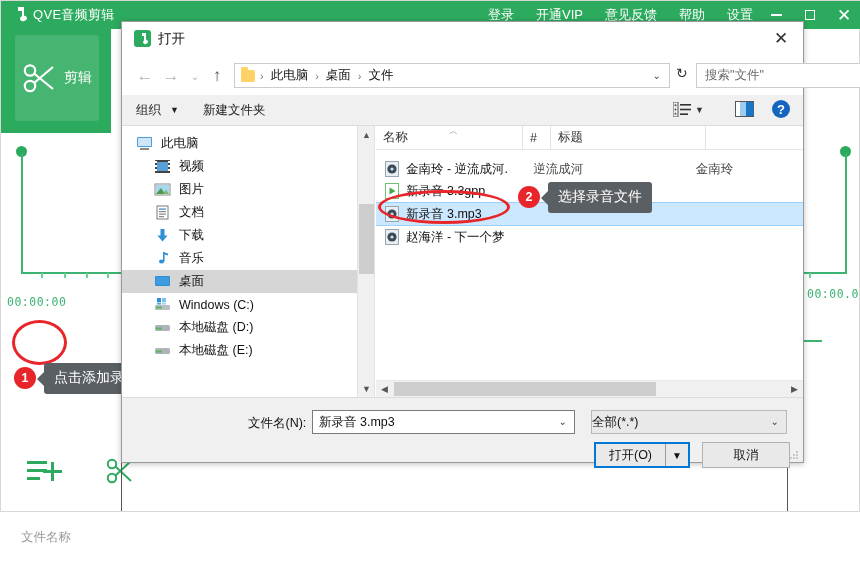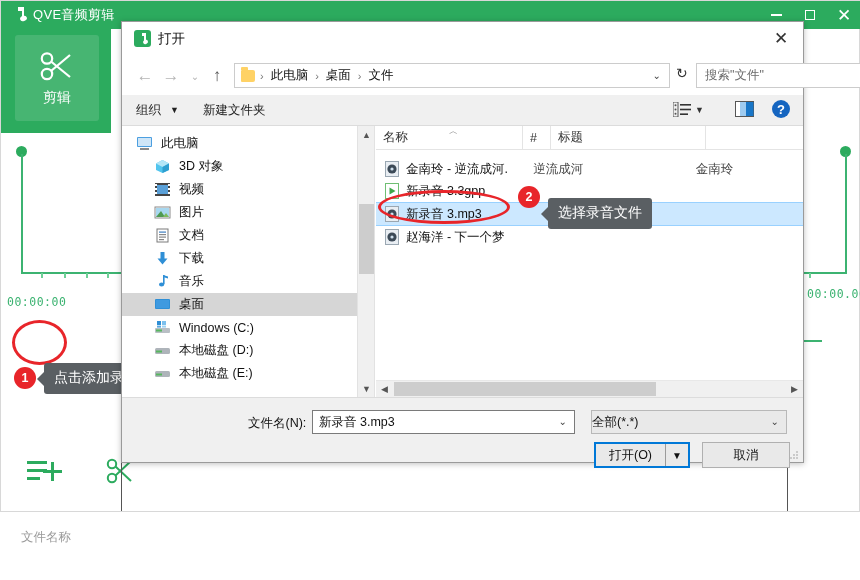--- a/index.html
+++ b/index.html
@@ -38,21 +38,21 @@
   .winbtn.close { font-size:17px; font-weight:400; }
 
   
   .sidebar {
     position:absolute; left:0; top:28px; width:110px; height:104px;
     background:#2cab5e;
   }
   .sidebar-tool {
     position:absolute; left:14px; top:6px; width:84px; height:86px;
     background:rgba(255,255,255,.13); border-radius:3px;
-    display:flex; flex-direction:column; align-items:center; justify-content:center; gap:6px;
+    display:flex; flex-direction:row; align-items:center; justify-content:center; gap:6px;
     color:#fff; cursor:pointer;
   }
   .scissors { width:36px; height:34px; }
   .sidebar-tool-label { font-size:14px; color:#fff; }
 
   
   .editor { position:absolute; left:0; top:132px; width:858px; height:378px; background:#fff; }
   .track { position:absolute; }
   .track .marker-dot { position:absolute; width:11px; height:11px; border-radius:50%; background:#2cab5e; }
   .track .marker-line { position:absolute; width:1.5px; background:#3cb371; }
@@ -217,20 +217,27 @@
     <div class="titlebar">
       <div class="title-left">
         <span class="note-icon">
           <span class="stem"></span>
             <span class="flag"></span>
             <span class="head"></span>
         </span>
         <span class="app-title">QVE音频剪辑</span>
       </div>
 
+      <div class="title-menu">
+        <span>登录</span>
+        <span>开通VIP</span>
+        <span>意见反馈</span>
+        <span>帮助</span>
+        <span>设置</span>
+      </div>
 
       <div class="winbtns">
         <div class="winbtn min">
             <span></span>
           </div>
         <div class="winbtn max">
             <span></span>
           </div>
         <div class="winbtn close">✕</div>
       </div>
@@ -372,28 +379,20 @@
       <div class="treepane">
         <div class="tree-item" style="margin-top:6px;">
           <svg class="tree-ico" viewBox="0 0 17 15">
             <rect x="1" y="1" width="15" height="10" rx="1" fill="#4c9fe0"></rect>
             <rect x="2" y="2" width="13" height="8" fill="#cfe6f8"></rect>
             <rect x="4" y="12" width="9" height="2" fill="#8a8a8a"></rect>
           </svg>
           <span>此电脑</span>
         </div>
 
-        <div class="tree-item l2">
-          <svg class="tree-ico" viewBox="0 0 17 15">
-            <polygon points="8.5,1 15,4.5 15,11 8.5,14 2,11 2,4.5" fill="#52c5ee"></polygon>
-            <polygon points="8.5,1 15,4.5 8.5,8 2,4.5" fill="#b4e6f7"></polygon>
-            <polygon points="8.5,8 15,4.5 15,11 8.5,14" fill="#2f9fd0"></polygon>
-          </svg>
-          <span>3D 对象</span>
-        </div>
 
         <div class="tree-item l2">
           <svg class="tree-ico" viewBox="0 0 17 15">
             <rect x="1" y="1" width="15" height="13" fill="#444"></rect>
             <rect x="3" y="3" width="11" height="9" fill="#5aa0d8"></rect>
             <rect x="1" y="2" width="2" height="2" fill="#fff"></rect>
               <rect x="1" y="6" width="2" height="2" fill="#fff"></rect>
             <rect x="1" y="10" width="2" height="2" fill="#fff"></rect>
             <rect x="14" y="2" width="2" height="2" fill="#fff"></rect>
               <rect x="14" y="6" width="2" height="2" fill="#fff"></rect>
@@ -586,18 +585,18 @@
           <circle cx="1" cy="8" r="0.8" fill="#9a9a9a"></circle>
         <circle cx="4" cy="8" r="0.8" fill="#9a9a9a"></circle>
           <circle cx="7" cy="8" r="0.8" fill="#9a9a9a"></circle>
       </svg>
     </div>
   </div>
 
   <div class="highlight-circle" style="left:378px;top:190px;width:132px;height:34px;"></div>
 
   <div class="step-badge" style="left:518px;top:186px;">2</div>
-  <div class="callout" style="left:548px;top:182px;margin-top:16px;">
+  <div class="callout" style="left:548px;top:182px;">
     <span class="arrow"></span>
     <span>选择录音文件</span>
   </div>
 
 </div>
 
 </body></html>

